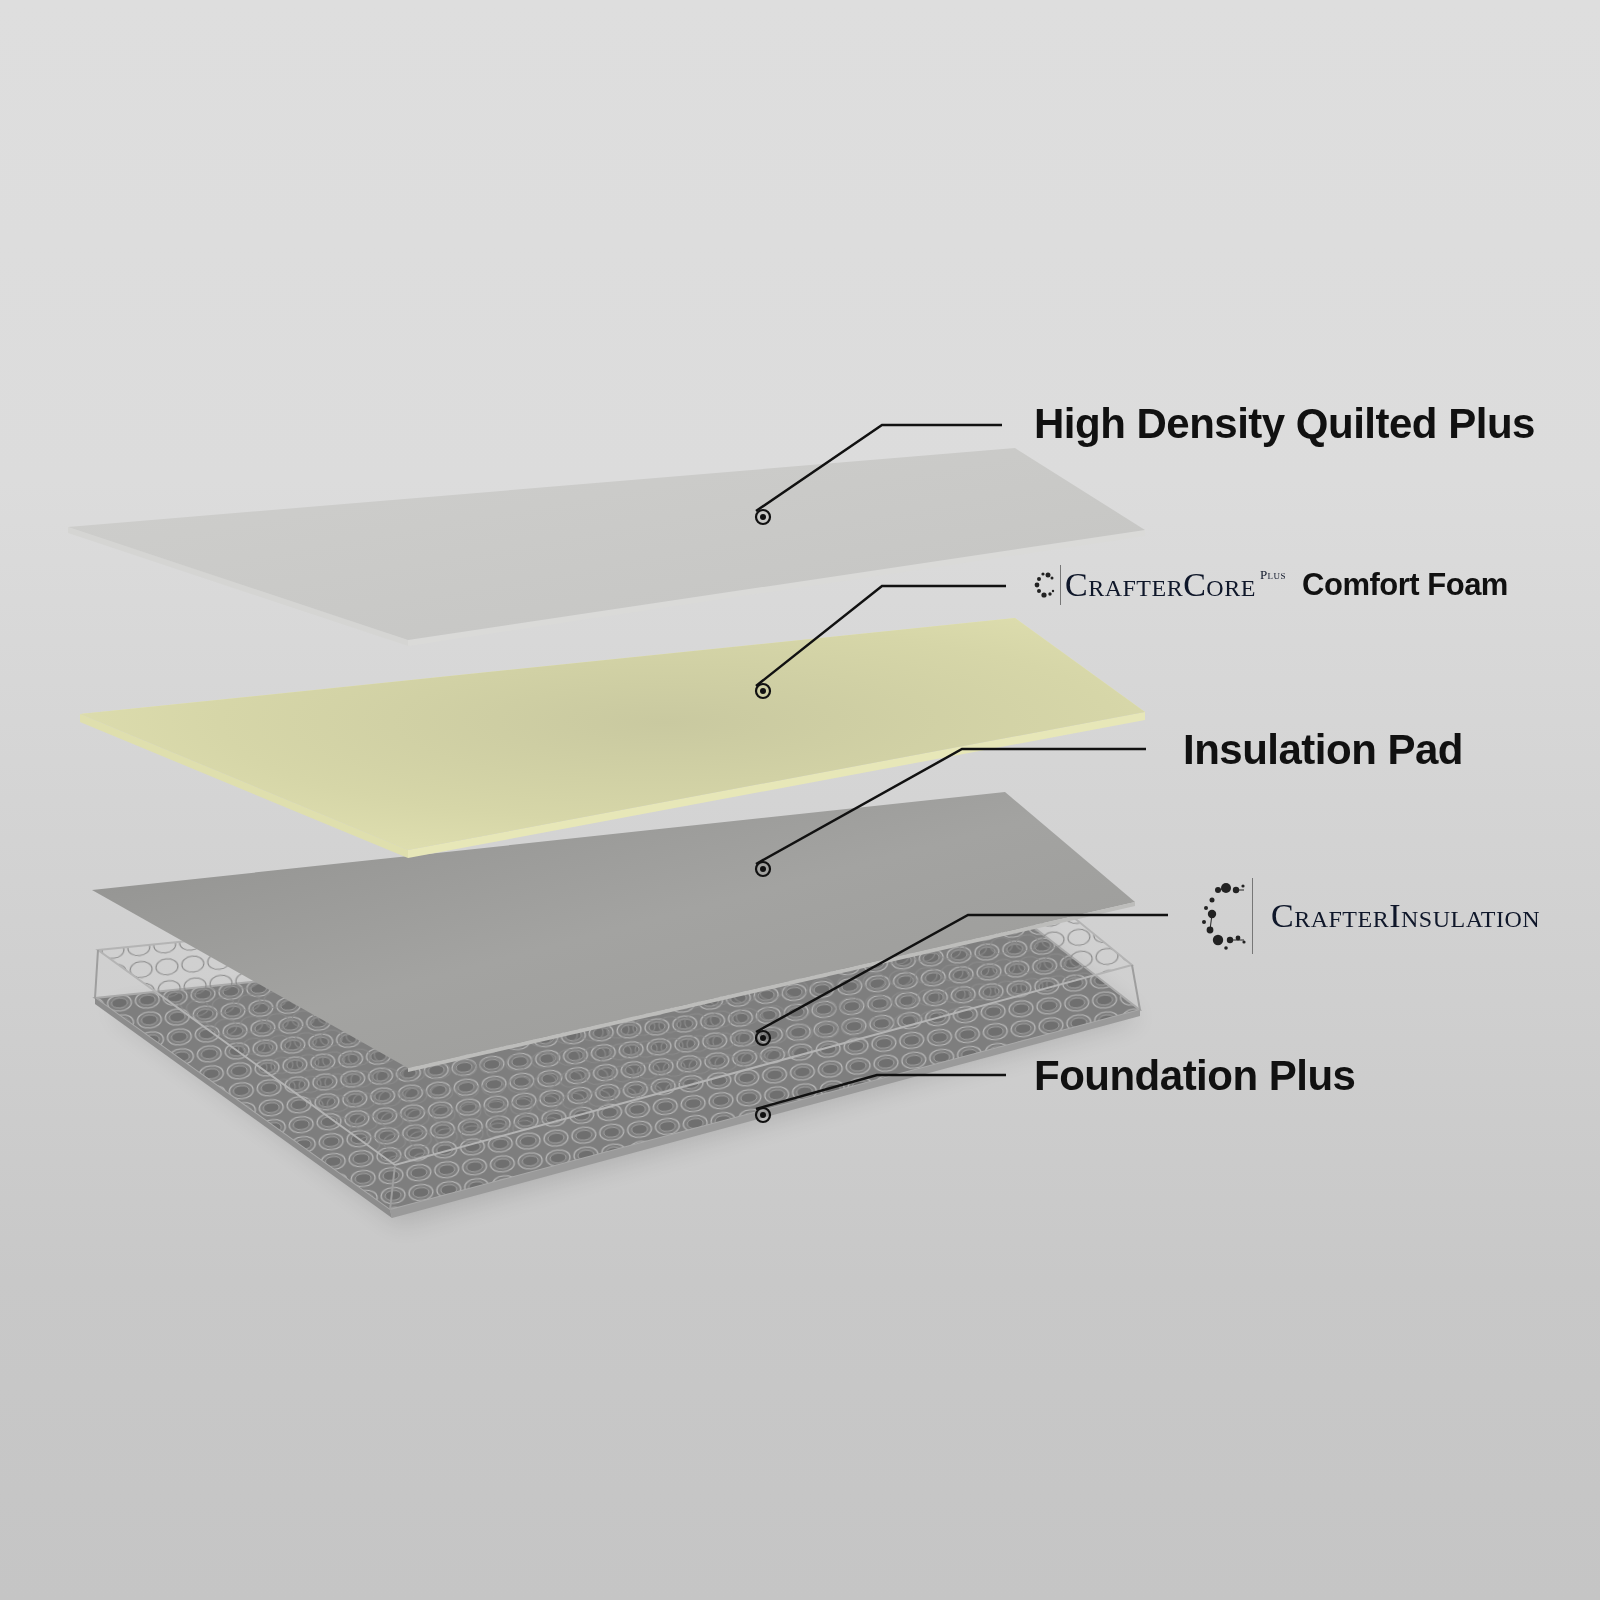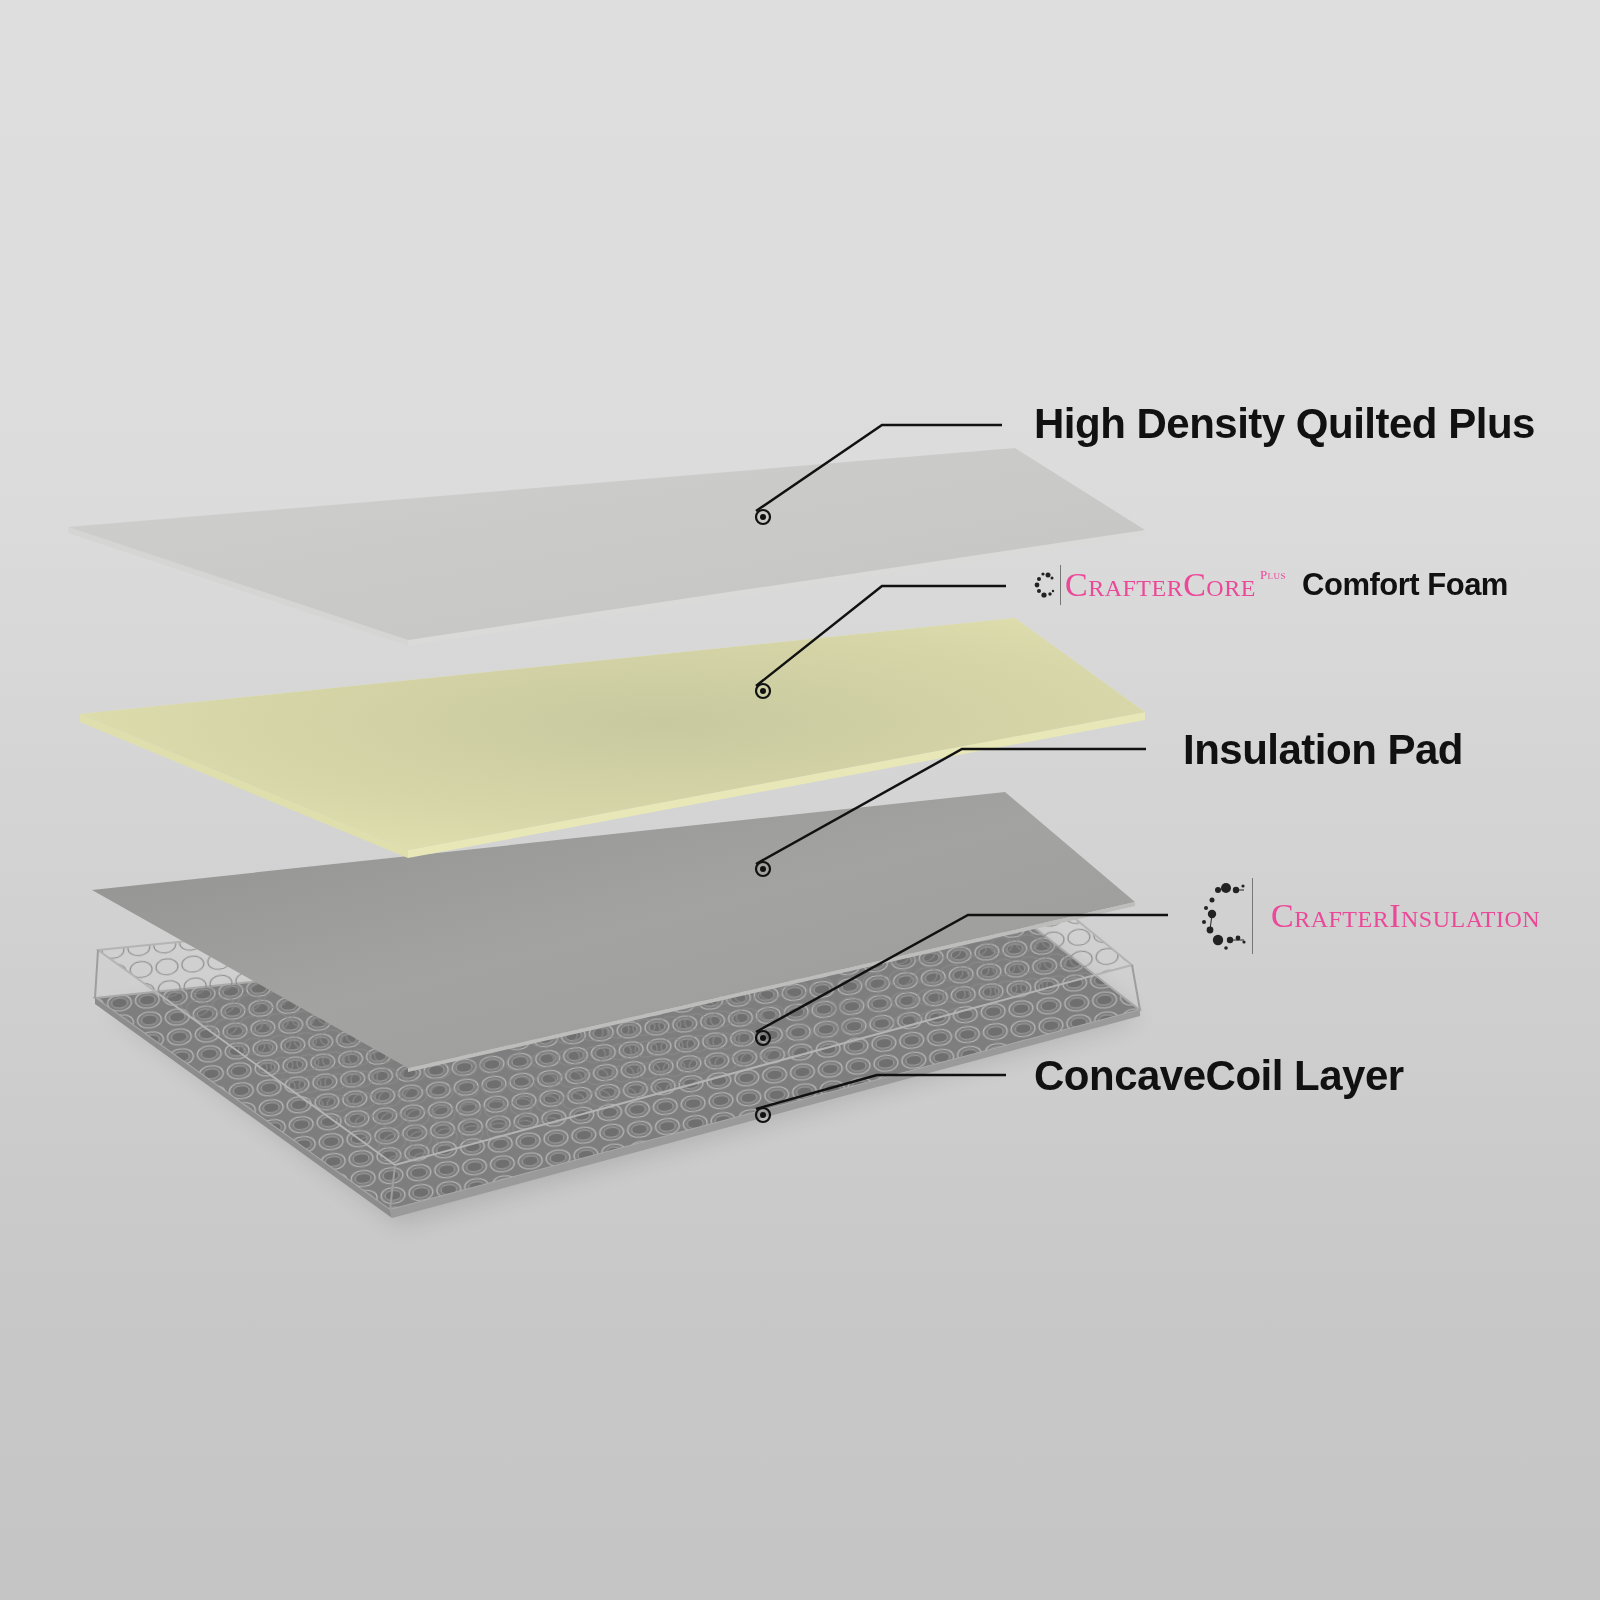--- a/index.html
+++ b/index.html
@@ -10,21 +10,21 @@
   }
   #scene { position: absolute; left: 0; top: 0; width: 1600px; height: 1600px; }
   .label {
     position: absolute; color: #111; font-weight: bold; white-space: nowrap;
     font-family: "Liberation Sans", sans-serif; letter-spacing: -0.5px;
   }
   .label.big { font-size: 42px; }
   .brand {
     position: absolute; display: flex; align-items: center; color: #111; white-space: nowrap;
   }
-  .brand .serif { font-family: "Liberation Serif", serif; color: #ec4899; letter-spacing: 0.5px; }
+  .brand .serif { font-family: "Liberation Serif", serif; color: #0f172a; letter-spacing: 0.5px; }
   .smallcaps { font-variant: small-caps; }
   .sep { width: 1px; background: #777; margin: 0 4px; align-self: stretch; }
 </style>
 </head>
 <body>
 
 <svg id="scene" viewBox="0 0 1600 1600" xmlns="http://www.w3.org/2000/svg">
   <defs>
     <linearGradient id="gTop" x1="0" y1="0" x2="1" y2="1">
       <stop offset="0" stop-color="#cfcfcd"></stop>
@@ -163,13 +163,13 @@
     <line x1="14" y1="36" x2="12" y2="52" stroke="#222" stroke-width="1"></line>
       <line x1="32" y1="62" x2="46" y2="62" stroke="#222" stroke-width="1"></line>
   </svg>
   <span class="sep" style="margin:0 6px 0 4px;"></span>
   <div style="display:flex; flex-direction:row; line-height:42px;margin-left:12px;">
     <span class="serif smallcaps" style="font-size:34px;">Crafter</span>
     <span class="serif smallcaps" style="font-size:34px;">Insulation</span>
   </div>
 </div>
 
-<div class="label big" style="left:1034px; top:1052px;">ConcaveCoil Layer</div>
+<div class="label big" style="left:1034px; top:1052px;">Foundation Plus</div>
 
 </body></html>

